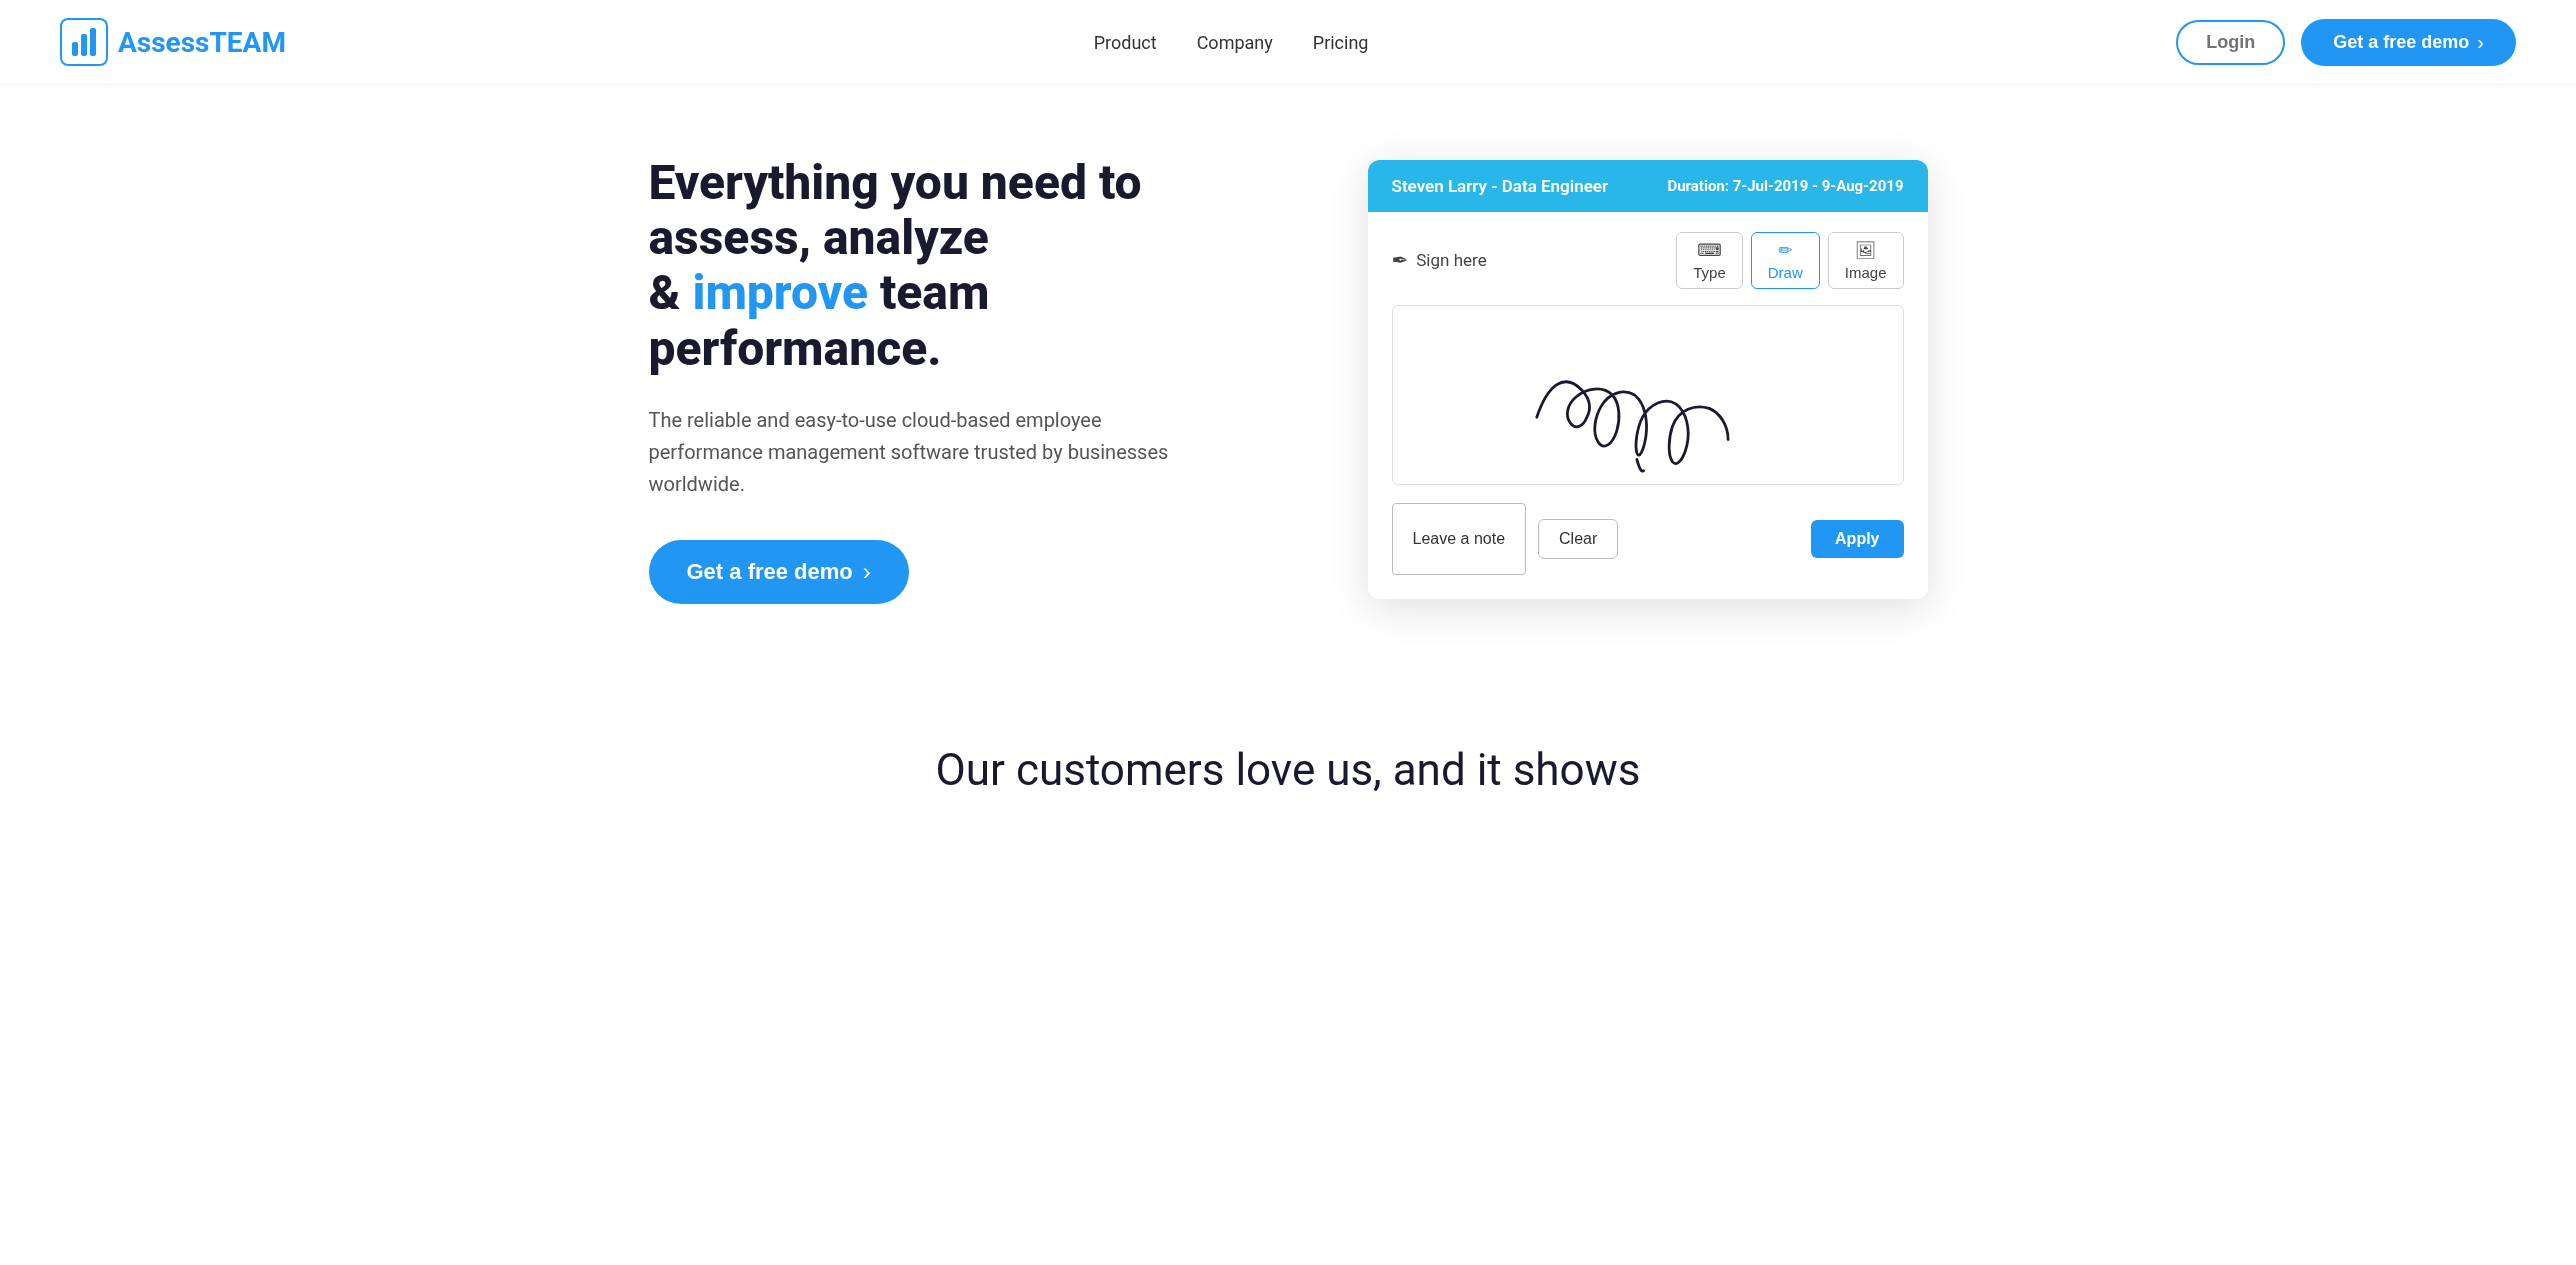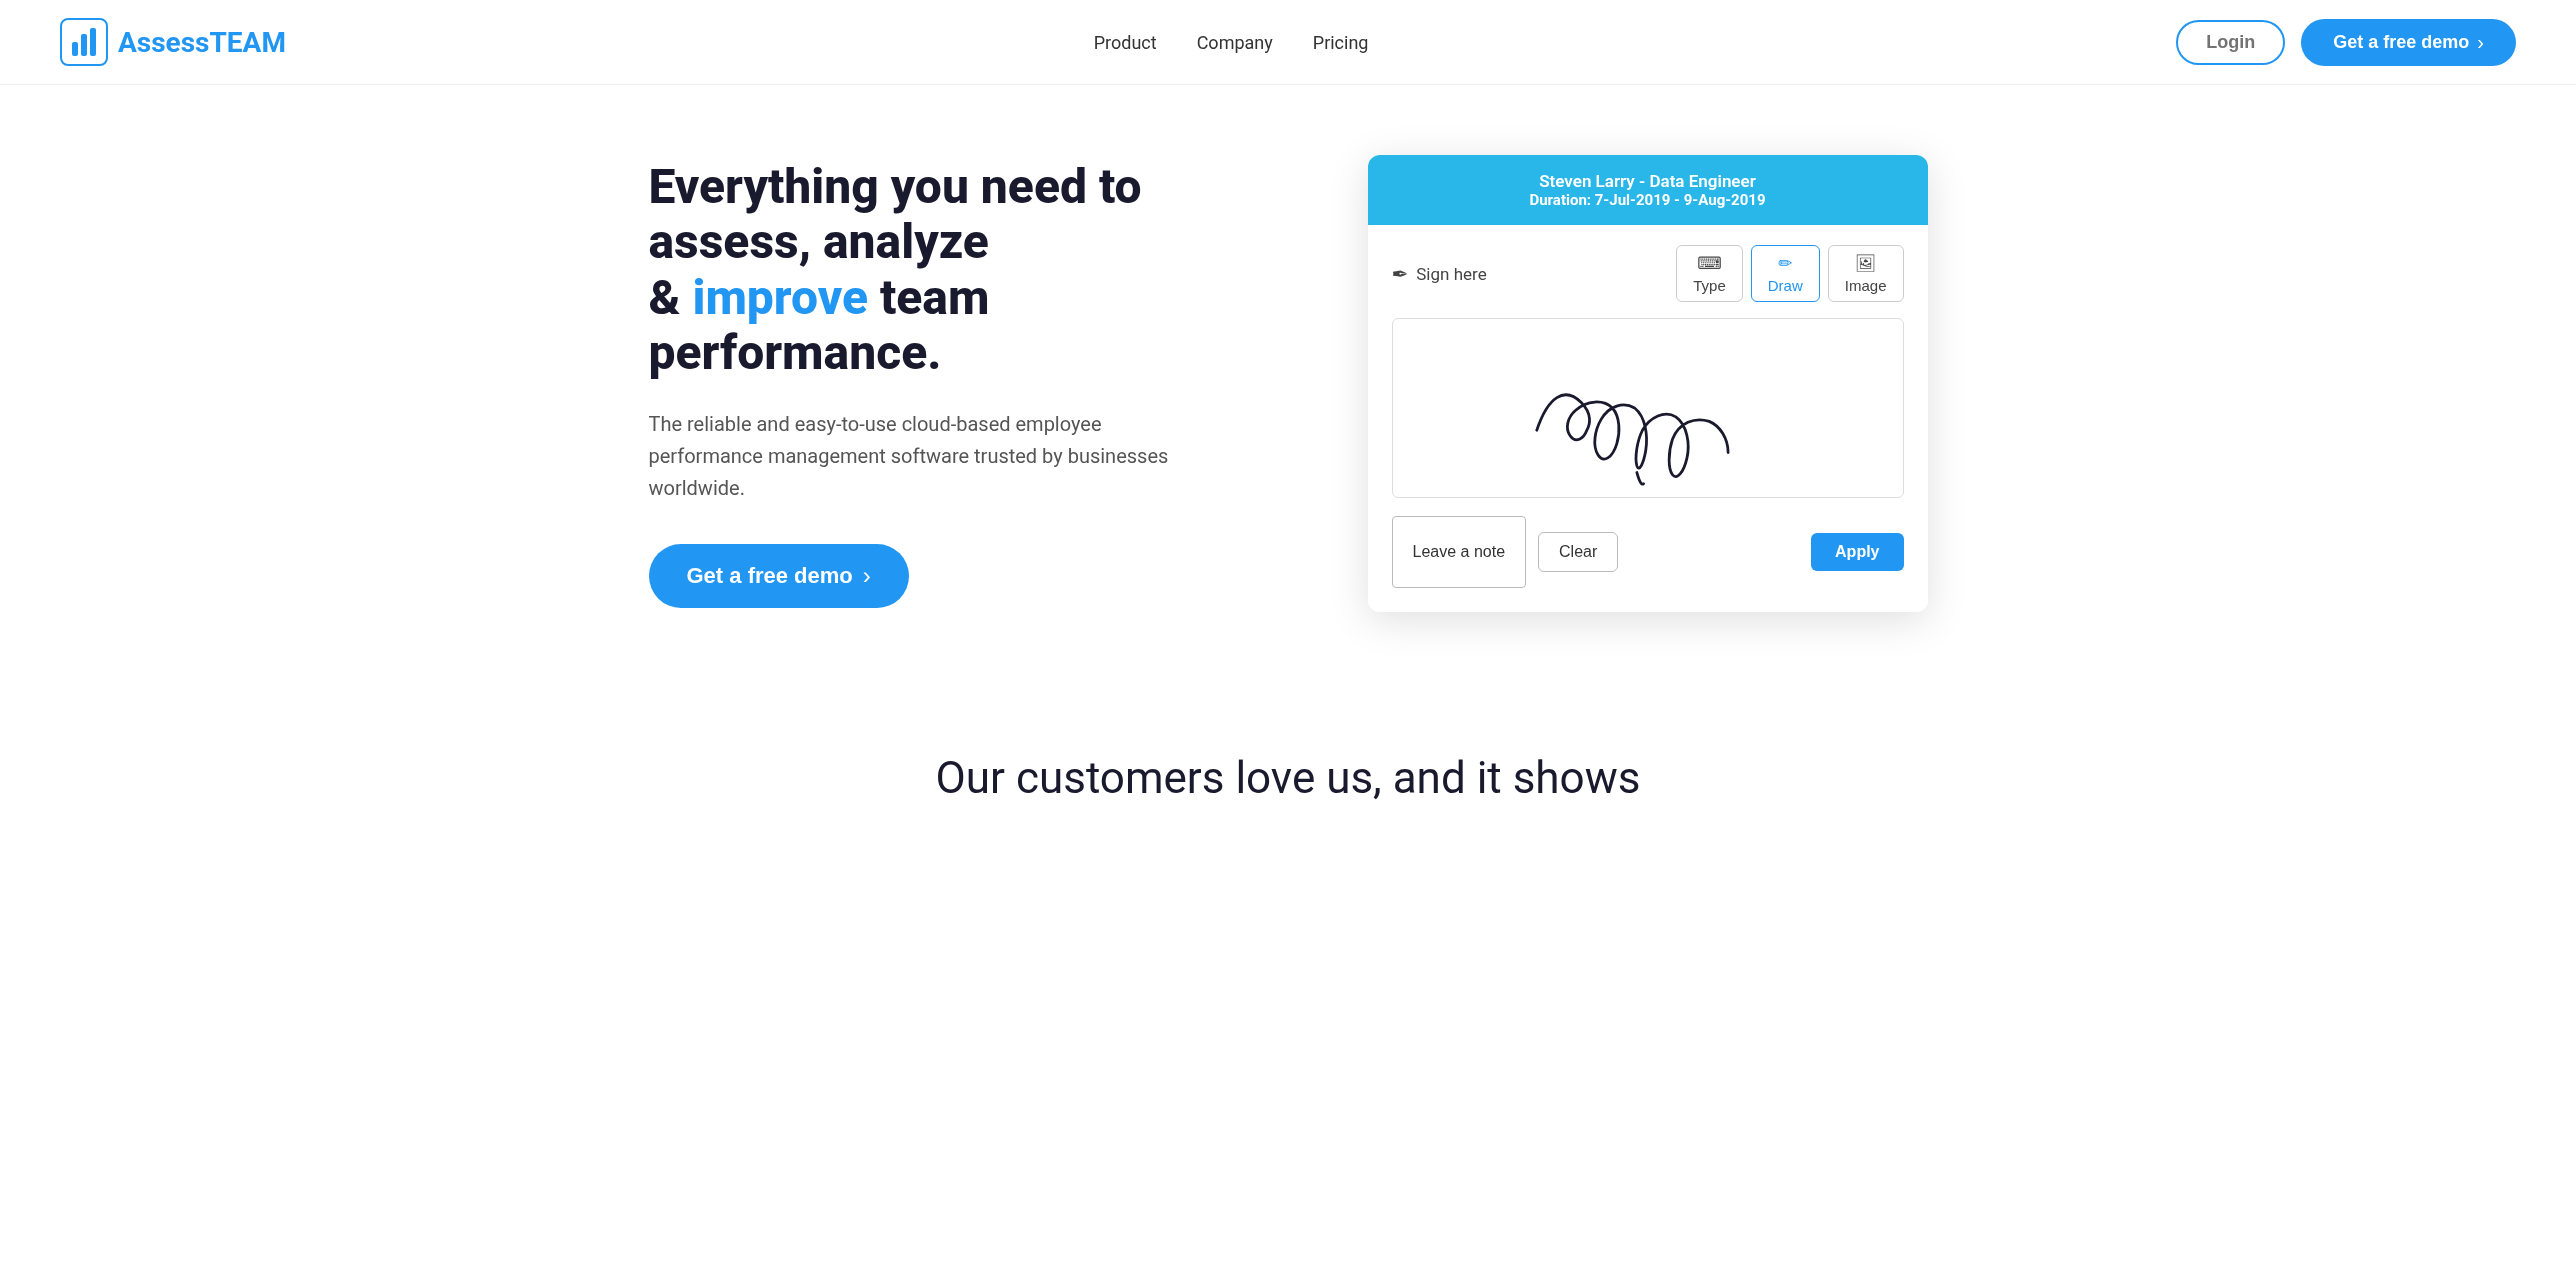--- a/index.html
+++ b/index.html
@@ -142,21 +142,20 @@
       overflow: hidden;
       box-shadow: 0 8px 40px rgba(0,0,0,0.13);
       background: #fff;
     }
     .widget-header {
       background: #29b6e8;
       display: flex;
       justify-content: space-between;
       align-items: center;
       padding: 16px 24px;
-      flex-direction: column;
     }
     .widget-header-left {
       color: #fff;
       font-size: 17px;
       font-weight: 600;
     }
     .widget-header-right {
       color: #fff;
       font-size: 15px;
       font-weight: 700;

